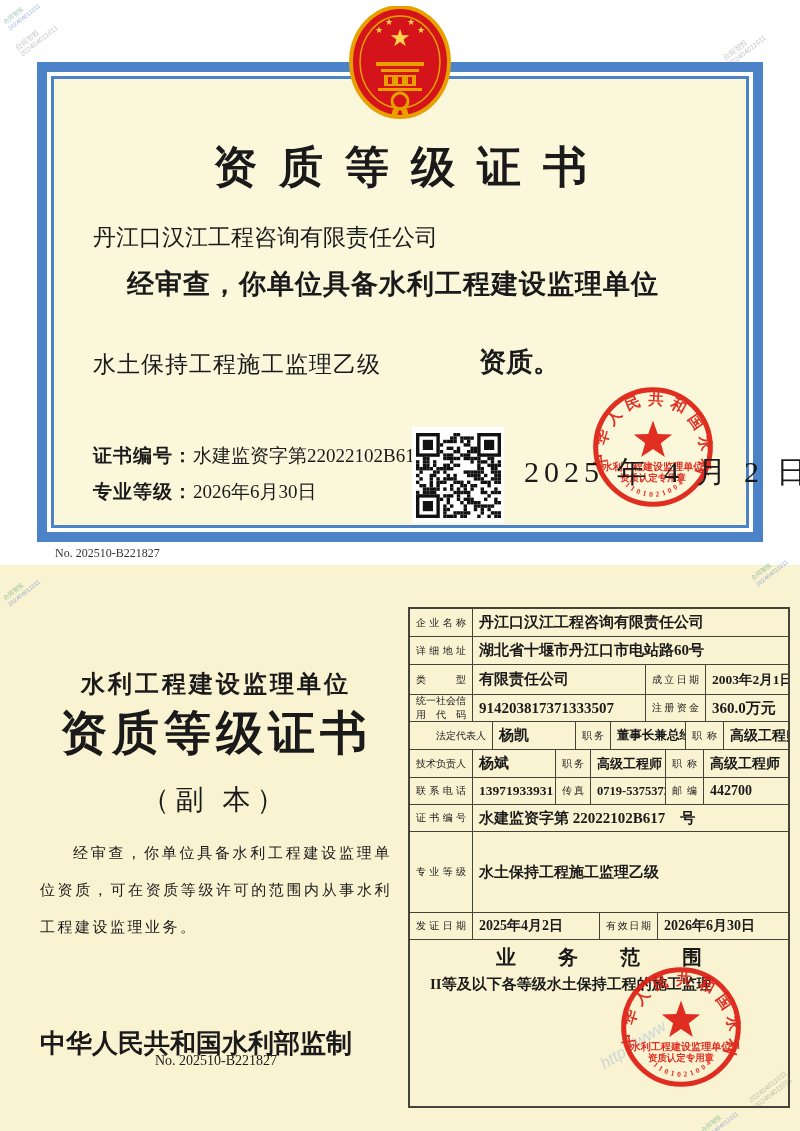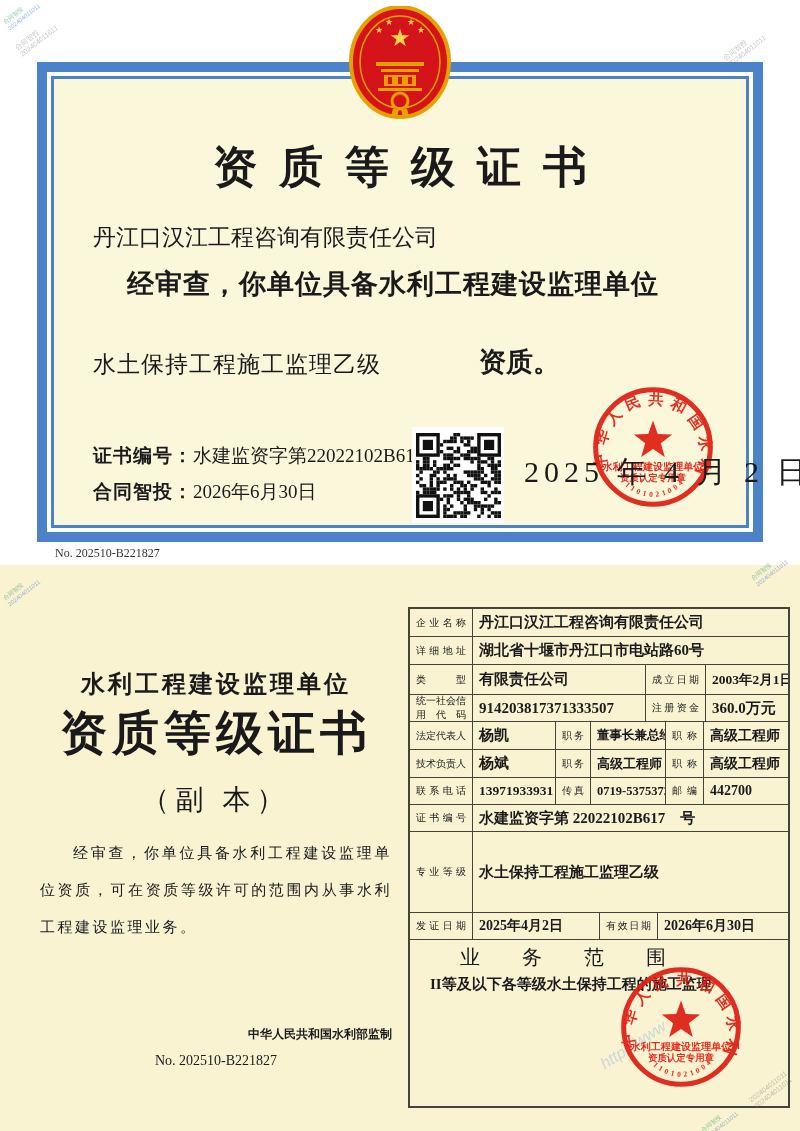--- a/index.html
+++ b/index.html
@@ -27,37 +27,37 @@
   
   .bottom-bg{position:absolute;left:0;top:565px;width:800px;height:566px;background:#FAF3D2;}
   .dup-subtitle{position:absolute;left:40px;top:668px;width:352px;text-align:center;
                 font-size:24px;font-weight:bold;letter-spacing:3px;}
   .dup-title{position:absolute;left:40px;top:702px;width:352px;text-align:center;
              font-size:47px;font-weight:bold;letter-spacing:5px;}
   .dup-copy{position:absolute;left:40px;top:781px;width:352px;text-align:center;
             font-size:28px;letter-spacing:6px;}
   .dup-body{position:absolute;left:40px;top:835px;width:352px;font-size:15px;line-height:37px;
             letter-spacing:2.5px;text-indent:2.2em;text-align:justify;}
-  .dup-issuer{position:absolute;left:40px;top:1026px;width:352px;text-align:right;
-              font-size:12px;font-weight:bold;}
+  .dup-issuer{position:absolute;left:40px;top:1026px;width:352px;text-align:left;
+              font-size:26px;font-weight:bold;}
   .dup-serial{position:absolute;left:40px;top:1053px;width:352px;text-align:center;font-size:14px;}
   
   .info-table{position:absolute;left:408px;top:607px;width:382px;box-sizing:border-box;
               border:2px solid #45443a;background:#FAF3D2;}
   .r{display:flex;border-top:1px solid #45443a;box-sizing:border-box;}
   .r:first-child{border-top:none;}
   .c{border-left:1px solid #45443a;display:flex;align-items:center;padding:1px 6px;
      box-sizing:border-box;min-width:0;overflow:hidden;}
   .c:first-child{border-left:none;}
   .c span{display:block;width:100%;}
   .lab{font-size:10px;}
   .lab span{text-align:justify;text-align-last:justify;}
   .val{font-size:15px;font-weight:600;white-space:nowrap;}
   .scope-cell{display:block;width:100%;padding:4px 8px;box-sizing:border-box;}
-  .scope-head{text-align:left;font-size:20px;font-weight:400;letter-spacing:42px;text-indent:42px;}
+  .scope-head{text-align:center;font-size:20px;font-weight:700;letter-spacing:42px;text-indent:42px;}
   .scope-text{font-size:15px;font-weight:600;margin:4px 0 0 12px;}
   .seal-bottom{left:618px;top:964px;width:126px;height:126px;}
   .date-bottom{position:absolute;left:628px;top:1050px;font-size:22px;letter-spacing:2px;z-index:5;white-space:nowrap;}
   
   .wm{position:absolute;font-size:7px;line-height:8px;transform:rotate(-38deg);
       color:rgba(120,120,120,.45);z-index:6;white-space:nowrap;font-family:"Liberation Sans",sans-serif;}
   .wm .g{color:rgba(60,150,110,.55);} .wm .b{color:rgba(80,120,200,.55);}
   .wm-url{position:absolute;transform:rotate(-33deg);font-size:16px;font-style:italic;
           color:rgba(120,170,225,.38);z-index:3;font-family:"Liberation Sans",sans-serif;}
   svg text{font-family:"Liberation Serif","DejaVu Serif",serif;}
@@ -97,21 +97,21 @@
   <div class="cert-title">资质等级证书</div>
   <div class="company-line">丹江口汉江工程咨询有限责任公司</div>
   <div class="statement-line">经审查，你单位具备水利工程建设监理单位</div>
   <div class="grade-line">水土保持工程施工监理乙级</div>
   <div class="grade-suffix">资质。</div>
 
   <div class="field-row" style="top:443px;">
     <b>证书编号：</b><span>水建监资字第22022102B617号</span>
   </div>
   <div class="field-row" style="top:479px;">
-    <b>合同智投：</b><span>2026年6月30日</span>
+    <b>专业等级：</b><span>2026年6月30日</span>
   </div>
 
   <div class="qr-box">
       <svg width="85" height="85" fill="#111">
         <rect x="37.4" y="0" width="3.4" height="3.4"></rect>
         <rect x="40.8" y="0" width="3.4" height="3.4"></rect>
         <rect x="34" y="3.4" width="3.4" height="3.4"></rect>
         <rect x="37.4" y="3.4" width="3.4" height="3.4"></rect>
         <rect x="44.199999999999996" y="3.4" width="3.4" height="3.4"></rect>
         <rect x="47.6" y="3.4" width="3.4" height="3.4"></rect>
@@ -420,21 +420,21 @@
       <div class="c val" style="width:173px;">
           <span>914203817371333507</span>
         </div>
       <div class="c lab" style="width:60px;">
           <span>注册资金</span>
         </div>
       <div class="c val" style="flex:1;">
           <span>360.0万元</span>
         </div>
     </div>
-    <div class="r" style="height:28px;">
+    <div class="r" style="height:28px;padding-left:20px;">
       <div class="c lab" style="width:62px;">
           <span>法定代表人</span>
         </div>
       <div class="c val" style="width:83px;">
           <span>杨凯</span>
         </div>
       <div class="c lab" style="width:35px;">
           <span>职务</span>
         </div>
       <div class="c val" style="width:75px;font-size:12.5px;">

